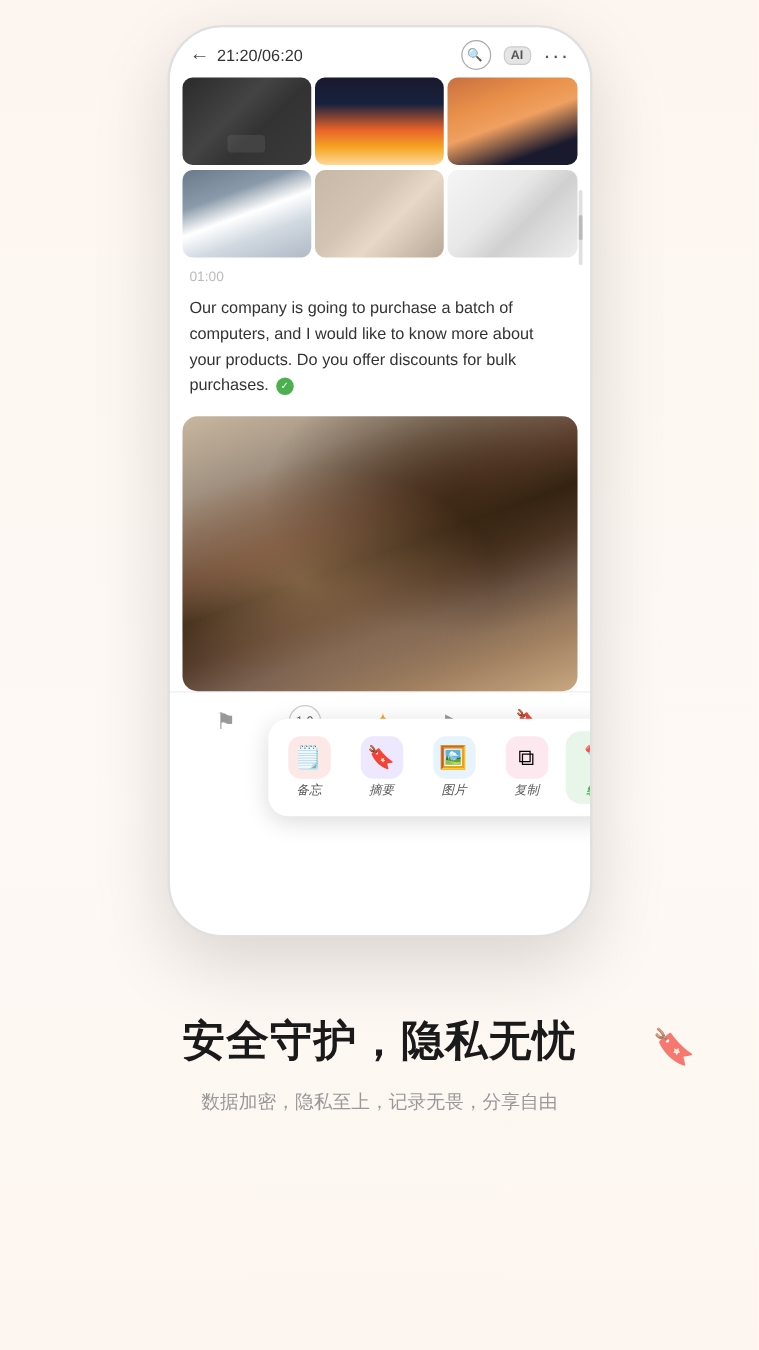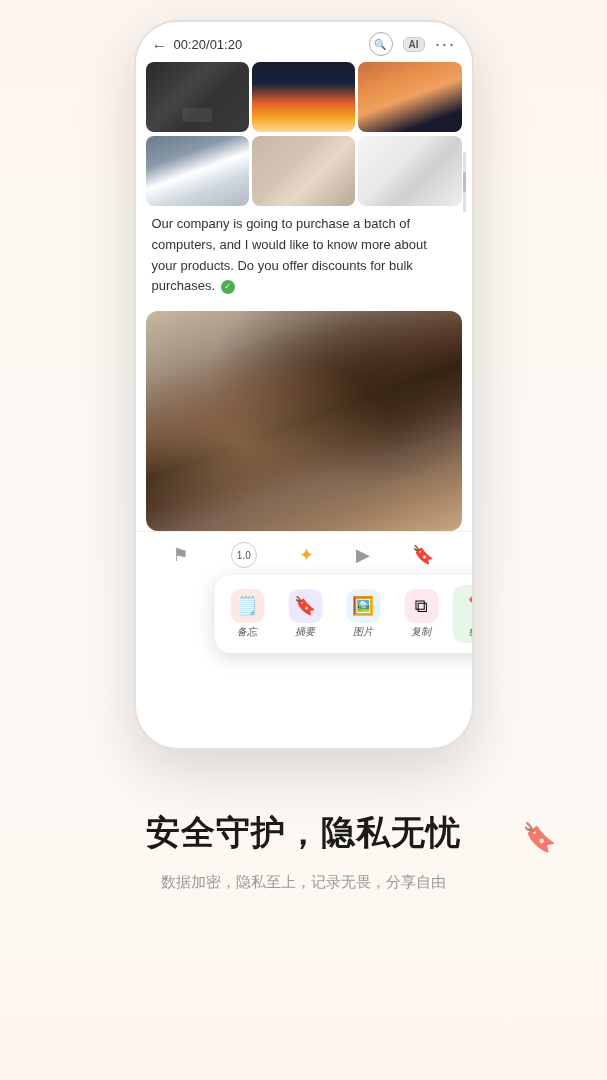--- a/index.html
+++ b/index.html
@@ -348,21 +348,21 @@
   </style>
 </head>
 <body>
 
 <div class="phone-section">
   <div class="phone-frame">
 
     <div class="top-bar">
       <div class="top-bar-left">
         <span class="back-arrow">←</span>
-        <span class="top-bar-time">00:20/01:20</span>
+        <span class="top-bar-time">21:20/06:20</span>
       </div>
       <div class="top-bar-right">
         <span class="icon-circle">🔍</span>
         <span class="ai-badge">AI</span>
         <span class="dots-menu">···</span>
       </div>
     </div>
 
     <div class="image-grid">
       <div class="img-cell img-dark-desk"></div>
@@ -379,20 +379,21 @@
     <div class="scroll-indicator">
       <div class="scroll-thumb"></div>
     </div>
 
     <div class="side-dots">
       <div class="side-dot"></div>
       <div class="side-dot grey"></div>
       <div class="side-dot"></div>
     </div>
 
+    <div class="timestamp">01:00</div>
 
     <div class="text-block">
       <div class="english-text">
         <span>Our company is going to purchase a batch of computers, and I would like to know more about your products. Do you offer discounts for bulk purchases.</span>
         <span class="check-icon">✓</span>
       </div>
     </div>
 
     <div class="content-image"></div>
 

